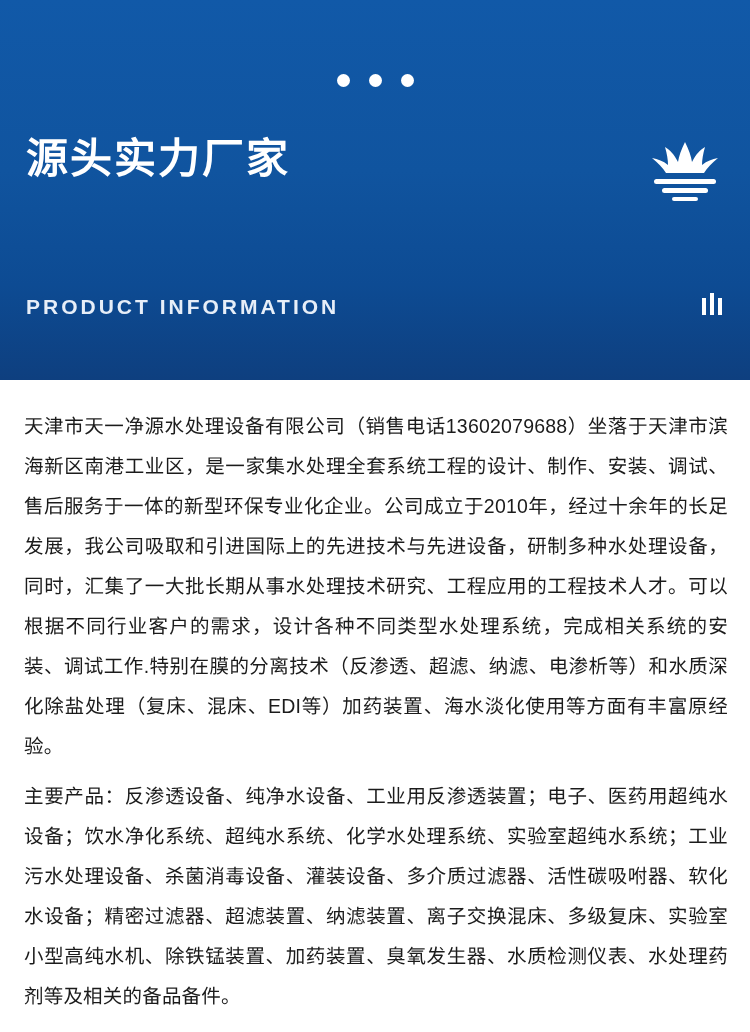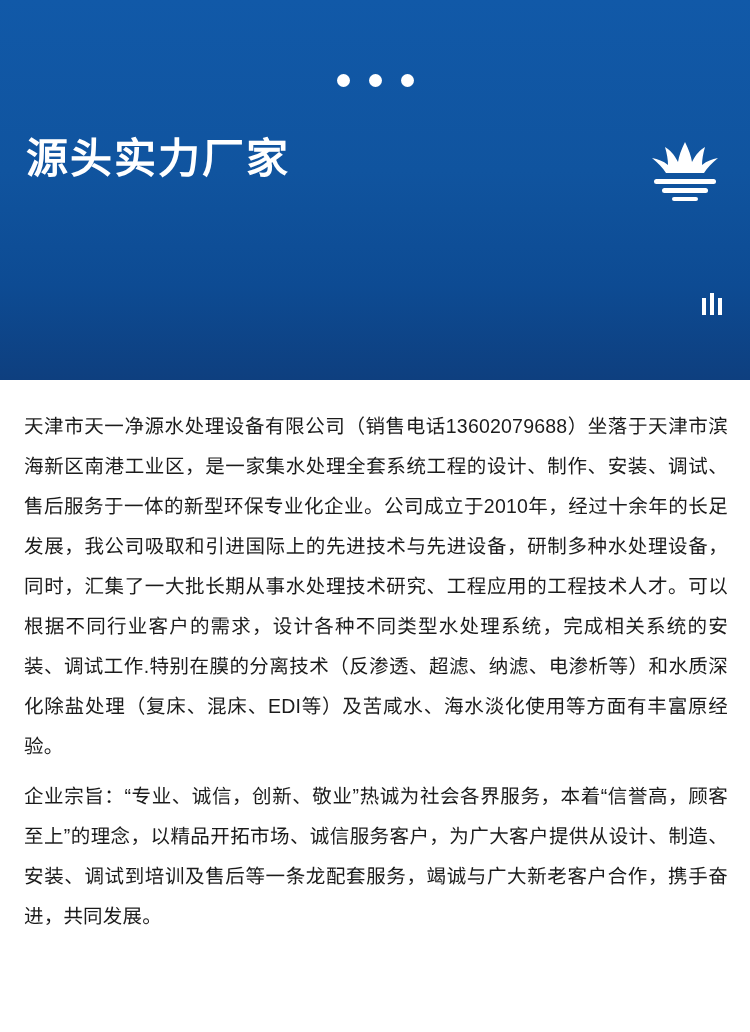--- a/index.html
+++ b/index.html
@@ -133,35 +133,37 @@
 <div class="banner">
   <div class="banner-inner">
 
     <div class="dots">
       <span class="dot"></span>
       <span class="dot"></span>
       <span class="dot"></span>
     </div>
 
     <div class="headline">源头实力厂家</div>
+    <div class="eyebrow">PRODUCT INFORMATION</div>
 
     <div class="emblem">
       <svg viewBox="0 0 78 62" xmlns="http://www.w3.org/2000/svg" aria-hidden="true">
         <path d="M39 2 C35 10 33 16 32 22 C28 14 24 10 19 7 C21 14 22 20 22 25 C17 21 12 19 6 18 C12 23 17 28 20 33 L58 33 C61 28 66 23 72 18 C66 19 61 21 56 25 C56 20 57 14 59 7 C54 10 50 14 46 22 C45 16 43 10 39 2 Z" fill="#ffffff"></path>
         <rect x="8" y="39" width="62" height="5" rx="2.5" fill="#ffffff"></rect>
         <rect x="16" y="48" width="46" height="5" rx="2.5" fill="#ffffff"></rect>
         <rect x="26" y="57" width="26" height="4" rx="2" fill="#ffffff"></rect>
       </svg>
     </div>
 
     <div class="bars">
       <i></i>
         <i></i>
         <i></i>
     </div>
 
   </div>
 </div>
 
 <div class="content">
-  <p class="para">天津市天一净源水处理设备有限公司（销售电话13602079688）坐落于天津市滨海新区南港工业区，是一家集水处理全套系统工程的设计、制作、安装、调试、售后服务于一体的新型环保专业化企业。公司成立于2010年，经过十余年的长足发展，我公司吸取和引进国际上的先进技术与先进设备，研制多种水处理设备，同时，汇集了一大批长期从事水处理技术研究、工程应用的工程技术人才。可以根据不同行业客户的需求，设计各种不同类型水处理系统，完成相关系统的安装、调试工作.特别在膜的分离技术（反渗透、超滤、纳滤、电渗析等）和水质深化除盐处理（复床、混床、EDI等）及苦咸水、海水淡化使用等方面有丰富原经验。</p>
+  <p class="para">天津市天一净源水处理设备有限公司（销售电话13602079688）坐落于天津市滨海新区南港工业区，是一家集水处理全套系统工程的设计、制作、安装、调试、售后服务于一体的新型环保专业化企业。公司成立于2010年，经过十余年的长足发展，我公司吸取和引进国际上的先进技术与先进设备，研制多种水处理设备，同时，汇集了一大批长期从事水处理技术研究、工程应用的工程技术人才。可以根据不同行业客户的需求，设计各种不同类型水处理系统，完成相关系统的安装、调试工作.特别在膜的分离技术（反渗透、超滤、纳滤、电渗析等）和水质深化除盐处理（复床、混床、EDI等）加药装置、海水淡化使用等方面有丰富原经验。</p>
+  <p class="para">主要产品：反渗透设备、纯净水设备、工业用反渗透装置；电子、医药用超纯水设备；饮水净化系统、超纯水系统、化学水处理系统、实验室超纯水系统；工业污水处理设备、杀菌消毒设备、灌装设备、多介质过滤器、活性碳吸咐器、软化水设备；精密过滤器、超滤装置、纳滤装置、离子交换混床、多级复床、实验室小型高纯水机、除铁锰装置、加药装置、臭氧发生器、水质检测仪表、水处理药剂等及相关的备品备件。</p>
   <p class="para">企业宗旨：“专业、诚信，创新、敬业”热诚为社会各界服务，本着“信誉高，顾客至上”的理念，以精品开拓市场、诚信服务客户，为广大客户提供从设计、制造、安装、调试到培训及售后等一条龙配套服务，竭诚与广大新老客户合作，携手奋进，共同发展。</p>
 </div>
 
 </body></html>

